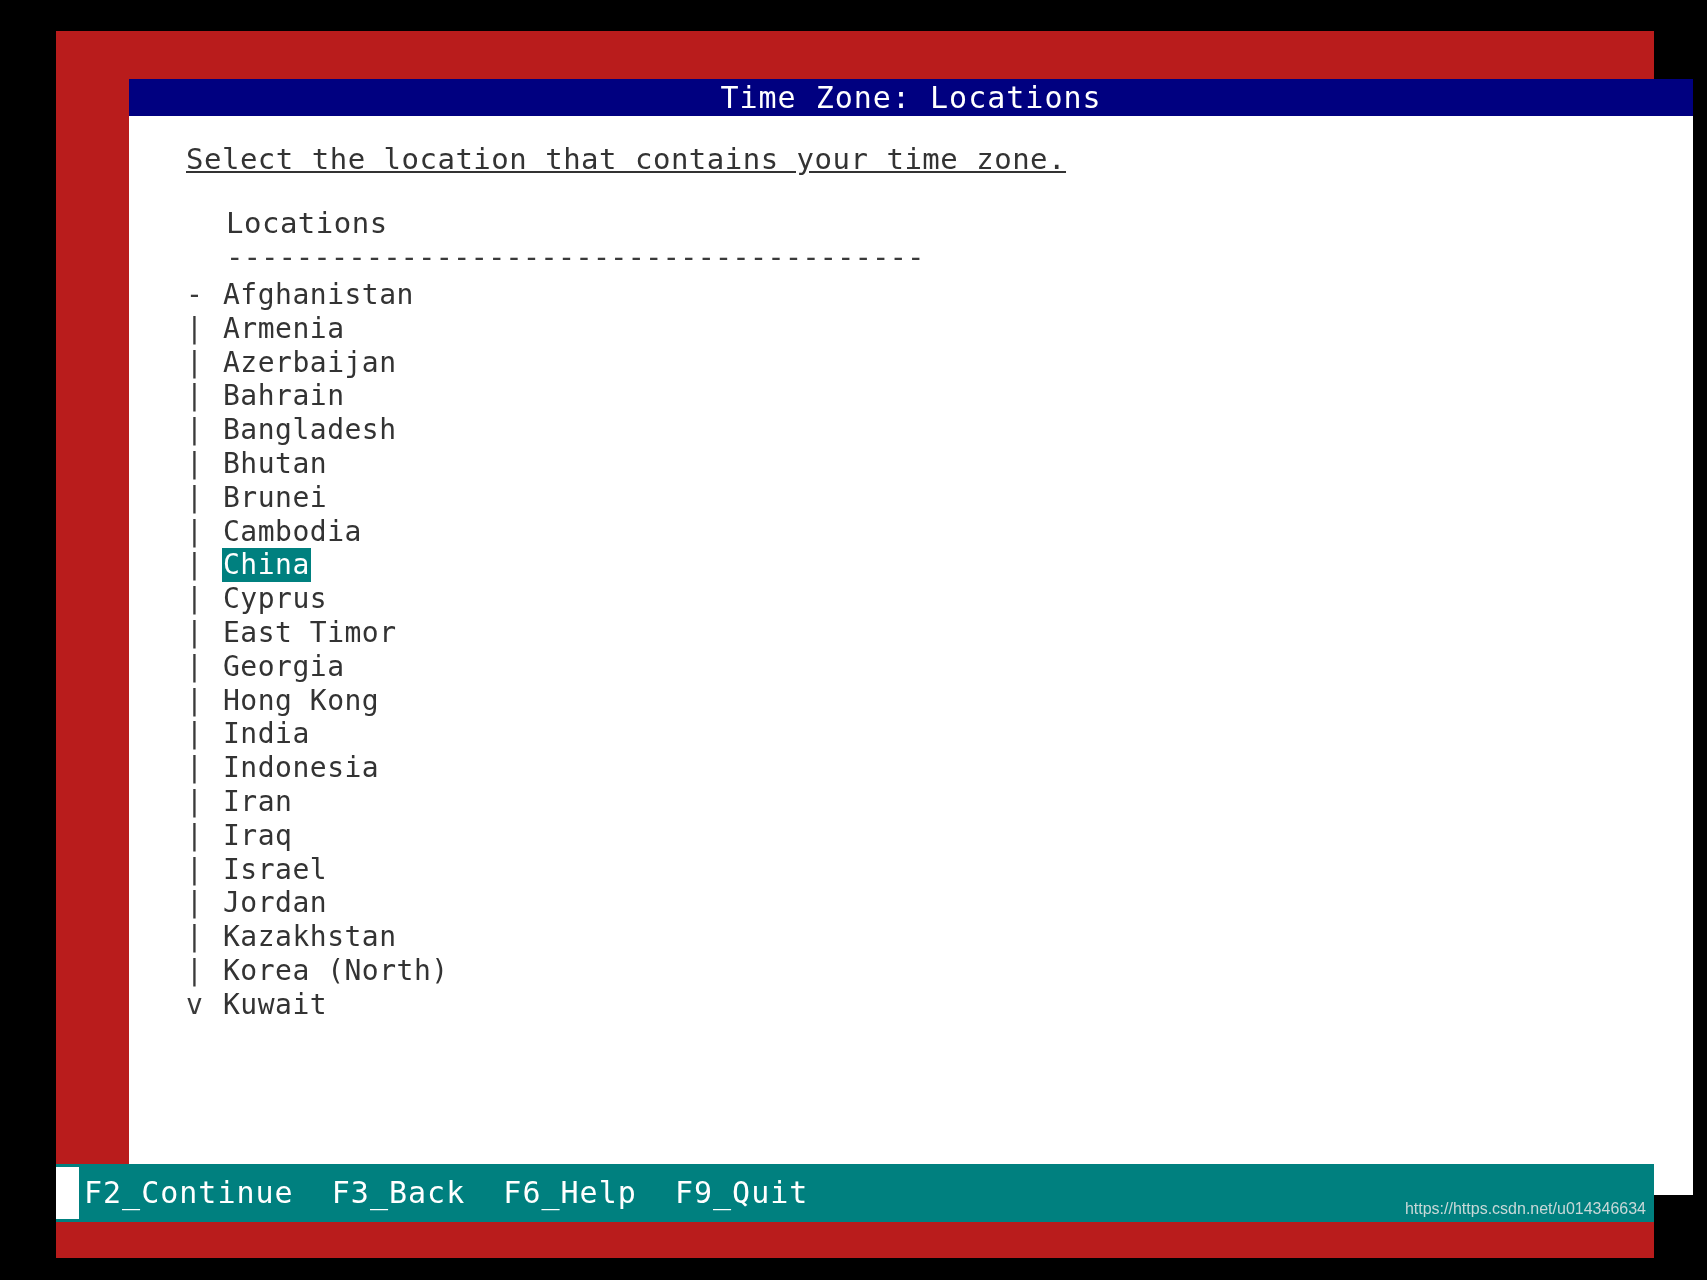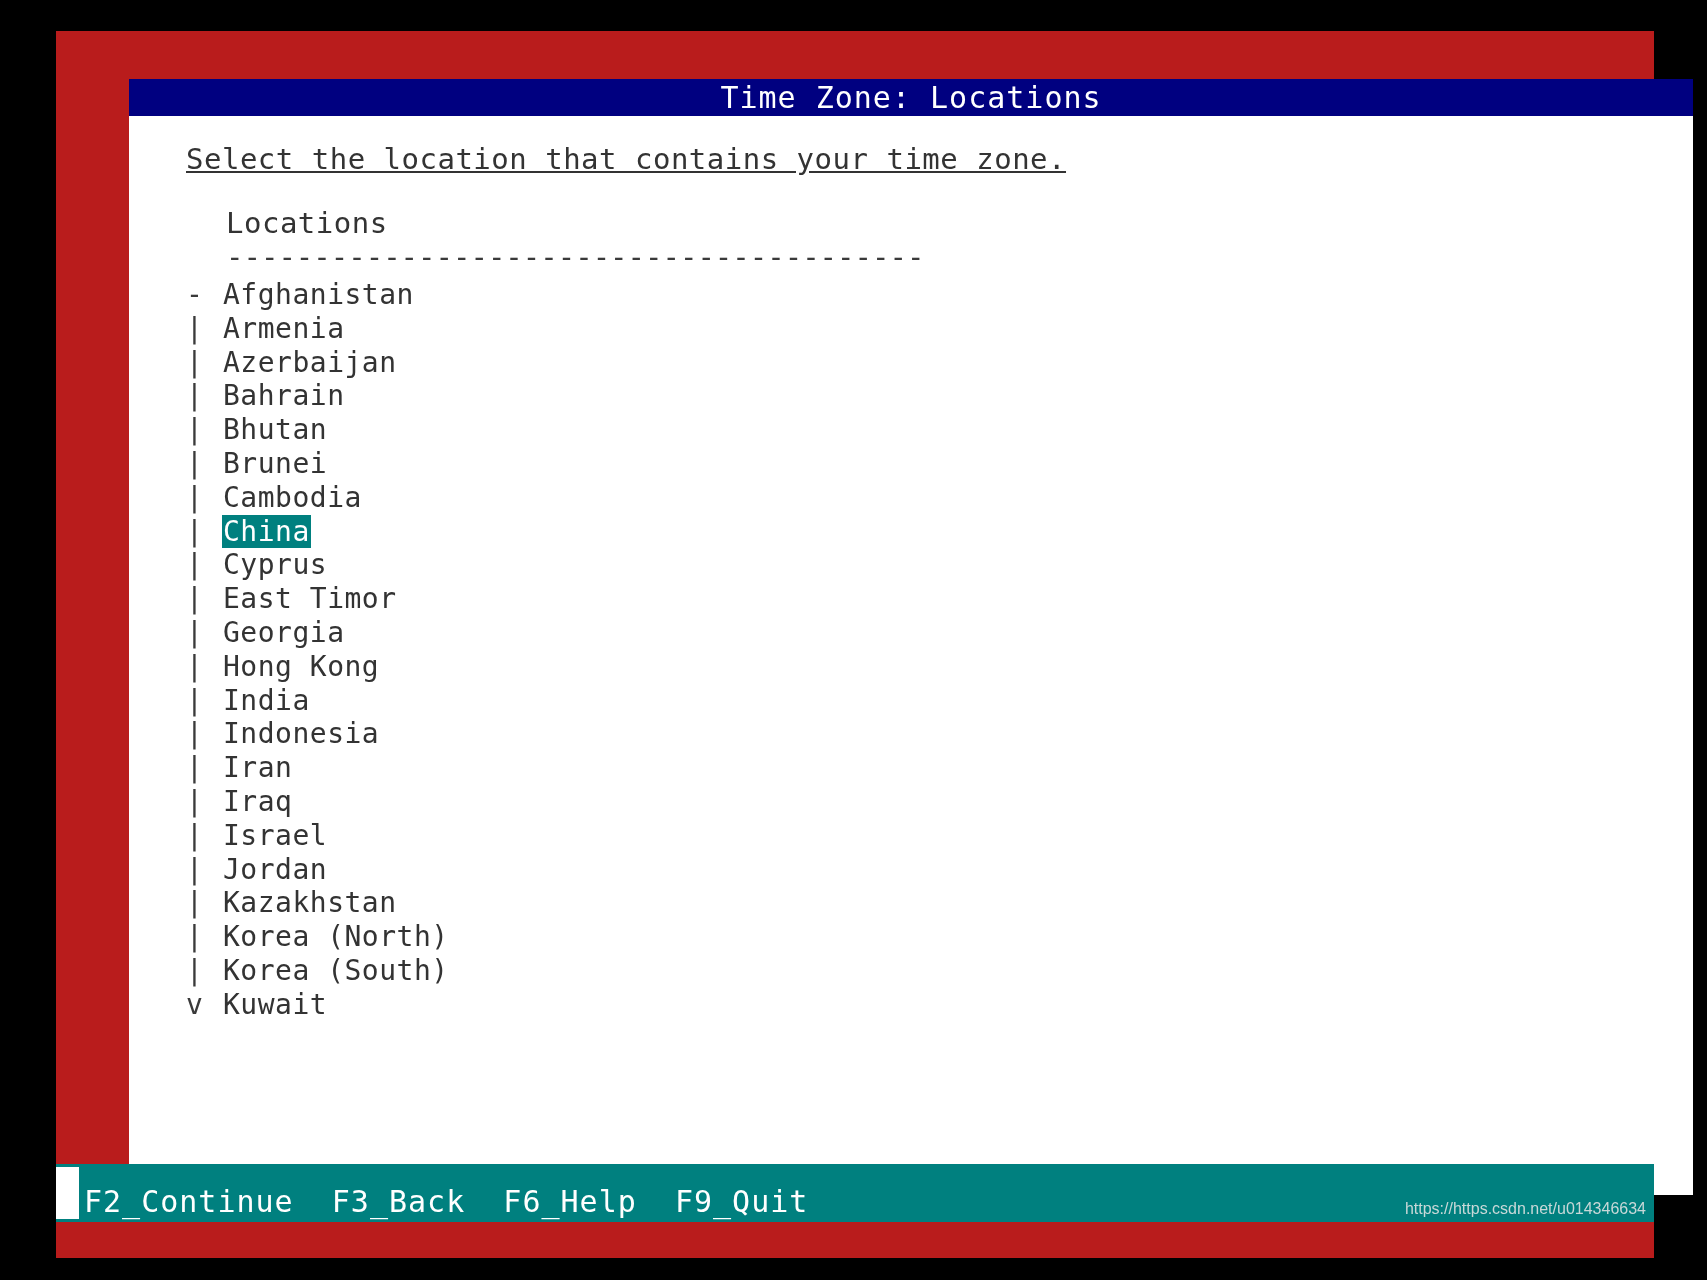--- a/index.html
+++ b/index.html
@@ -146,21 +146,21 @@
     left: 0px;
     top: 3px;
     width: 23px;
     height: 52px;
     background: #ffffff;
   }
 
   #fkey-labels {
     position: absolute;
     left: 28px;
-    top: 9px;
+    top: 0px;
     height: 58px;
     line-height: 58px;
     color: #ffffff;
     font-size: 30px;
     white-space: pre;
     letter-spacing: 1px;
   }
 
   #watermark {
     position: absolute;
@@ -187,37 +187,37 @@
 
       <div id="list-header">Locations</div>
 
       <div id="list-divider">----------------------------------------</div>
 
       <div id="locations-list">
           <div class="list-row"><span class="row-marker">-</span><span class="row-label">Afghanistan</span></div>
           <div class="list-row"><span class="row-marker">|</span><span class="row-label">Armenia</span></div>
           <div class="list-row"><span class="row-marker">|</span><span class="row-label">Azerbaijan</span></div>
           <div class="list-row"><span class="row-marker">|</span><span class="row-label">Bahrain</span></div>
+          <div class="list-row"><span class="row-marker">|</span><span class="row-label">Bangladesh</span></div>
           <div class="list-row"><span class="row-marker">|</span><span class="row-label">Bhutan</span></div>
           <div class="list-row"><span class="row-marker">|</span><span class="row-label">Brunei</span></div>
           <div class="list-row"><span class="row-marker">|</span><span class="row-label">Cambodia</span></div>
           <div class="list-row selected"><span class="row-marker">|</span><span class="row-label">China</span></div>
           <div class="list-row"><span class="row-marker">|</span><span class="row-label">Cyprus</span></div>
           <div class="list-row"><span class="row-marker">|</span><span class="row-label">East Timor</span></div>
           <div class="list-row"><span class="row-marker">|</span><span class="row-label">Georgia</span></div>
           <div class="list-row"><span class="row-marker">|</span><span class="row-label">Hong Kong</span></div>
           <div class="list-row"><span class="row-marker">|</span><span class="row-label">India</span></div>
           <div class="list-row"><span class="row-marker">|</span><span class="row-label">Indonesia</span></div>
           <div class="list-row"><span class="row-marker">|</span><span class="row-label">Iran</span></div>
           <div class="list-row"><span class="row-marker">|</span><span class="row-label">Iraq</span></div>
           <div class="list-row"><span class="row-marker">|</span><span class="row-label">Israel</span></div>
           <div class="list-row"><span class="row-marker">|</span><span class="row-label">Jordan</span></div>
           <div class="list-row"><span class="row-marker">|</span><span class="row-label">Kazakhstan</span></div>
           <div class="list-row"><span class="row-marker">|</span><span class="row-label">Korea (North)</span></div>
-          <div class="list-row"><span class="row-marker">|</span><span class="row-label">Korea (South)</span></div>
           <div class="list-row"><span class="row-marker">v</span><span class="row-label">Kuwait</span></div>
         </div>
 
     </div>
   </div>
 
   <div id="fkey-bar">
     <div id="cursor-block"></div>
     <div id="fkey-labels">F2_Continue  F3_Back  F6_Help  F9_Quit</div>
     <div id="watermark">https://https.csdn.net/u014346634</div>

